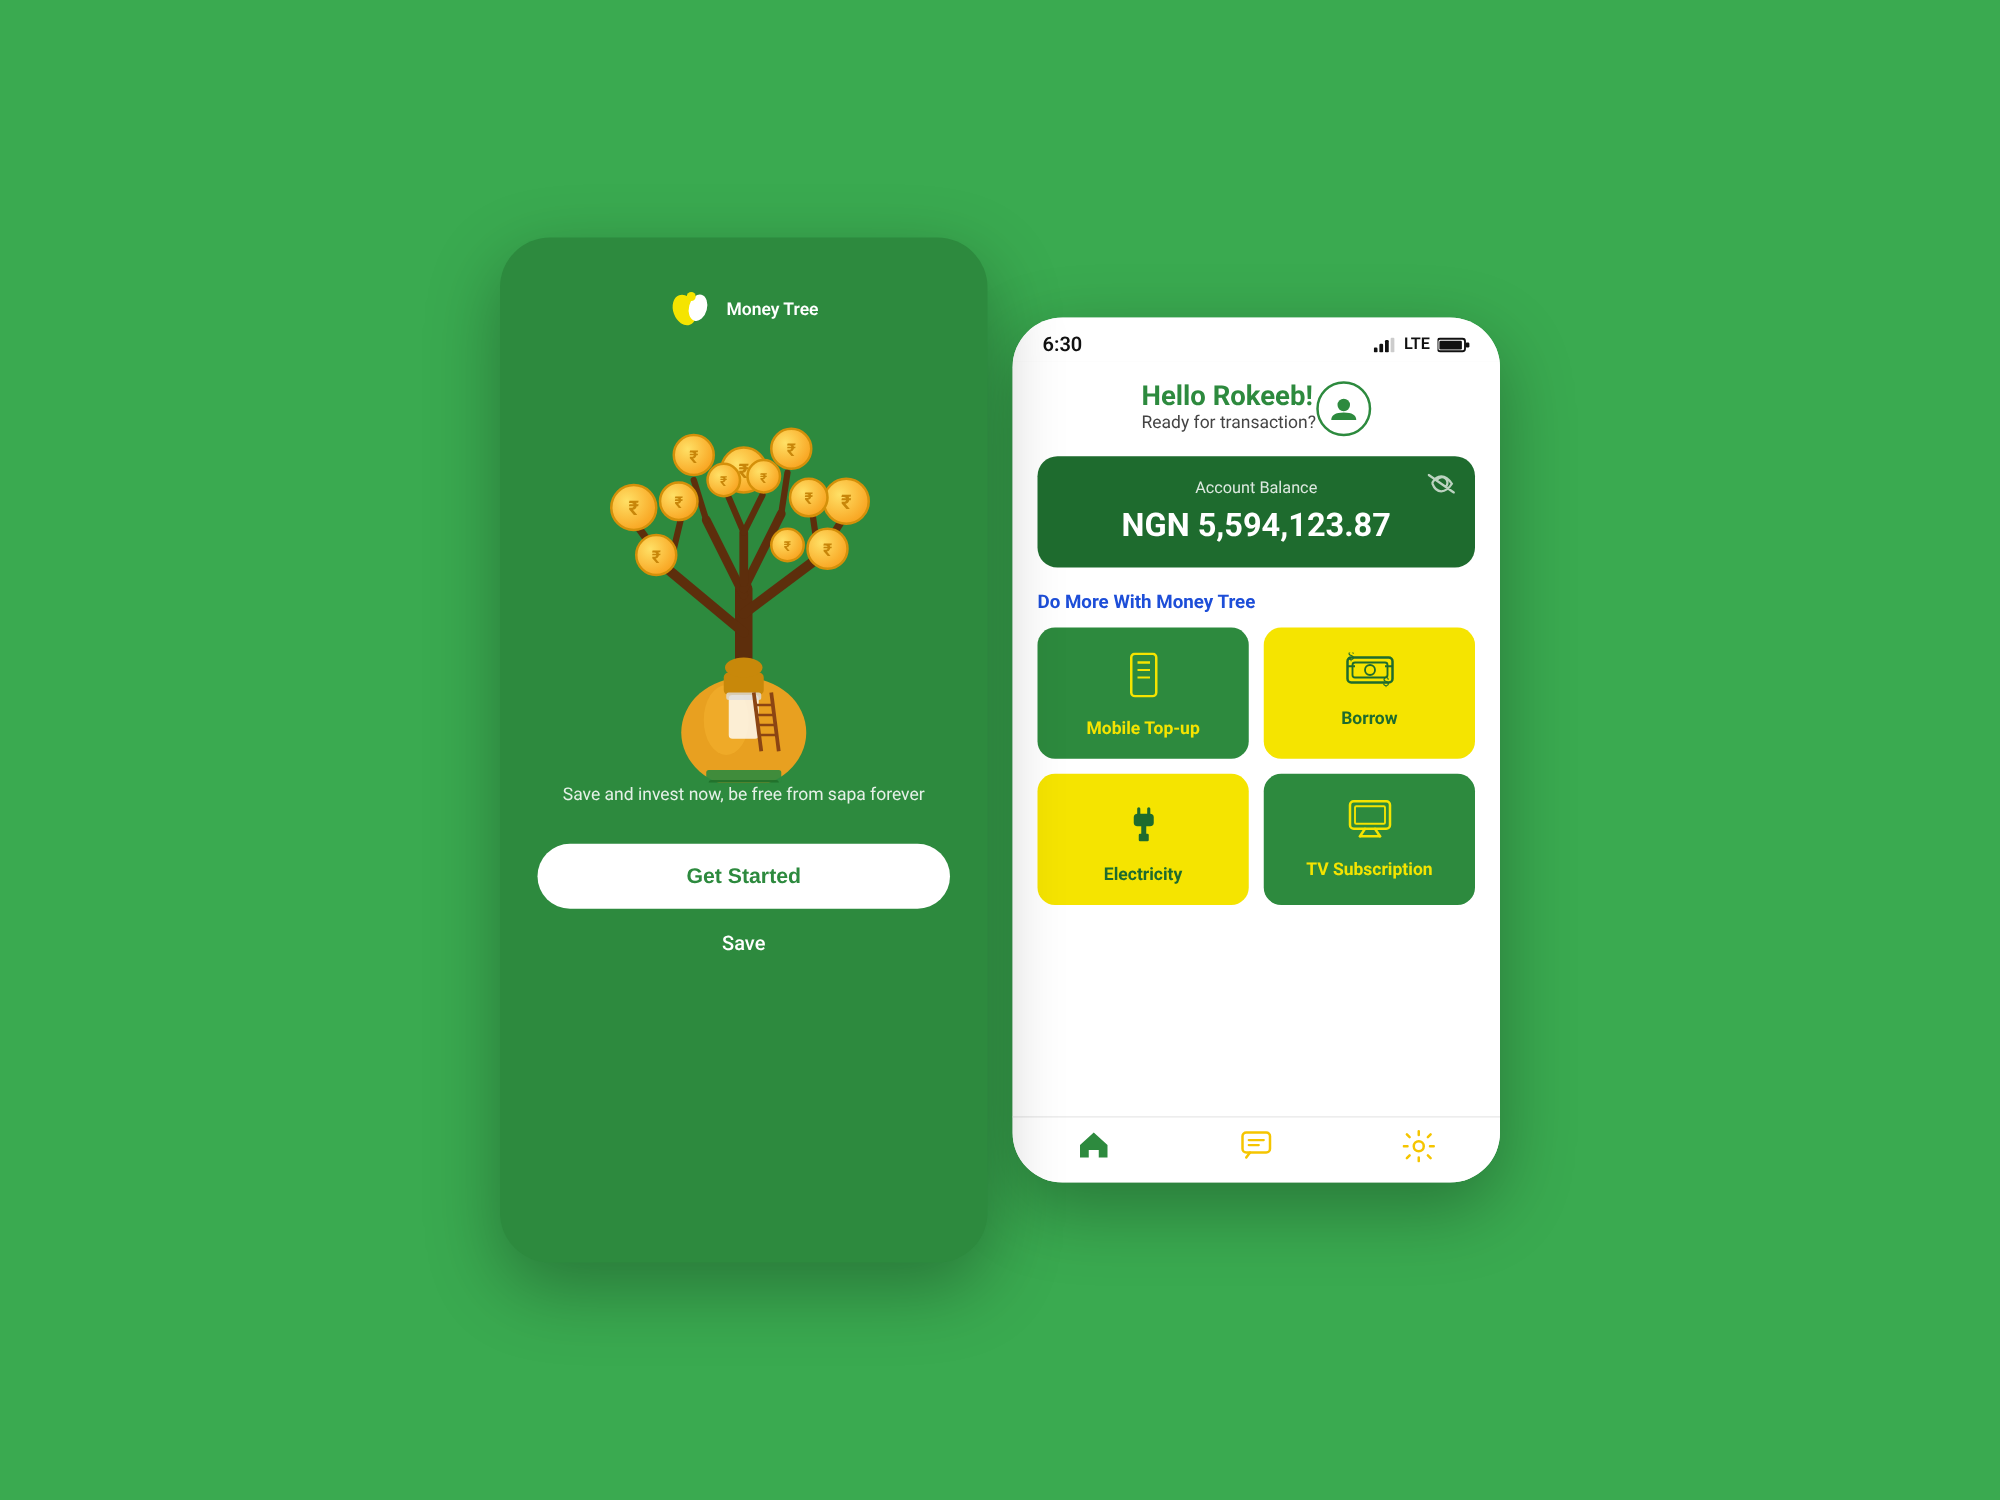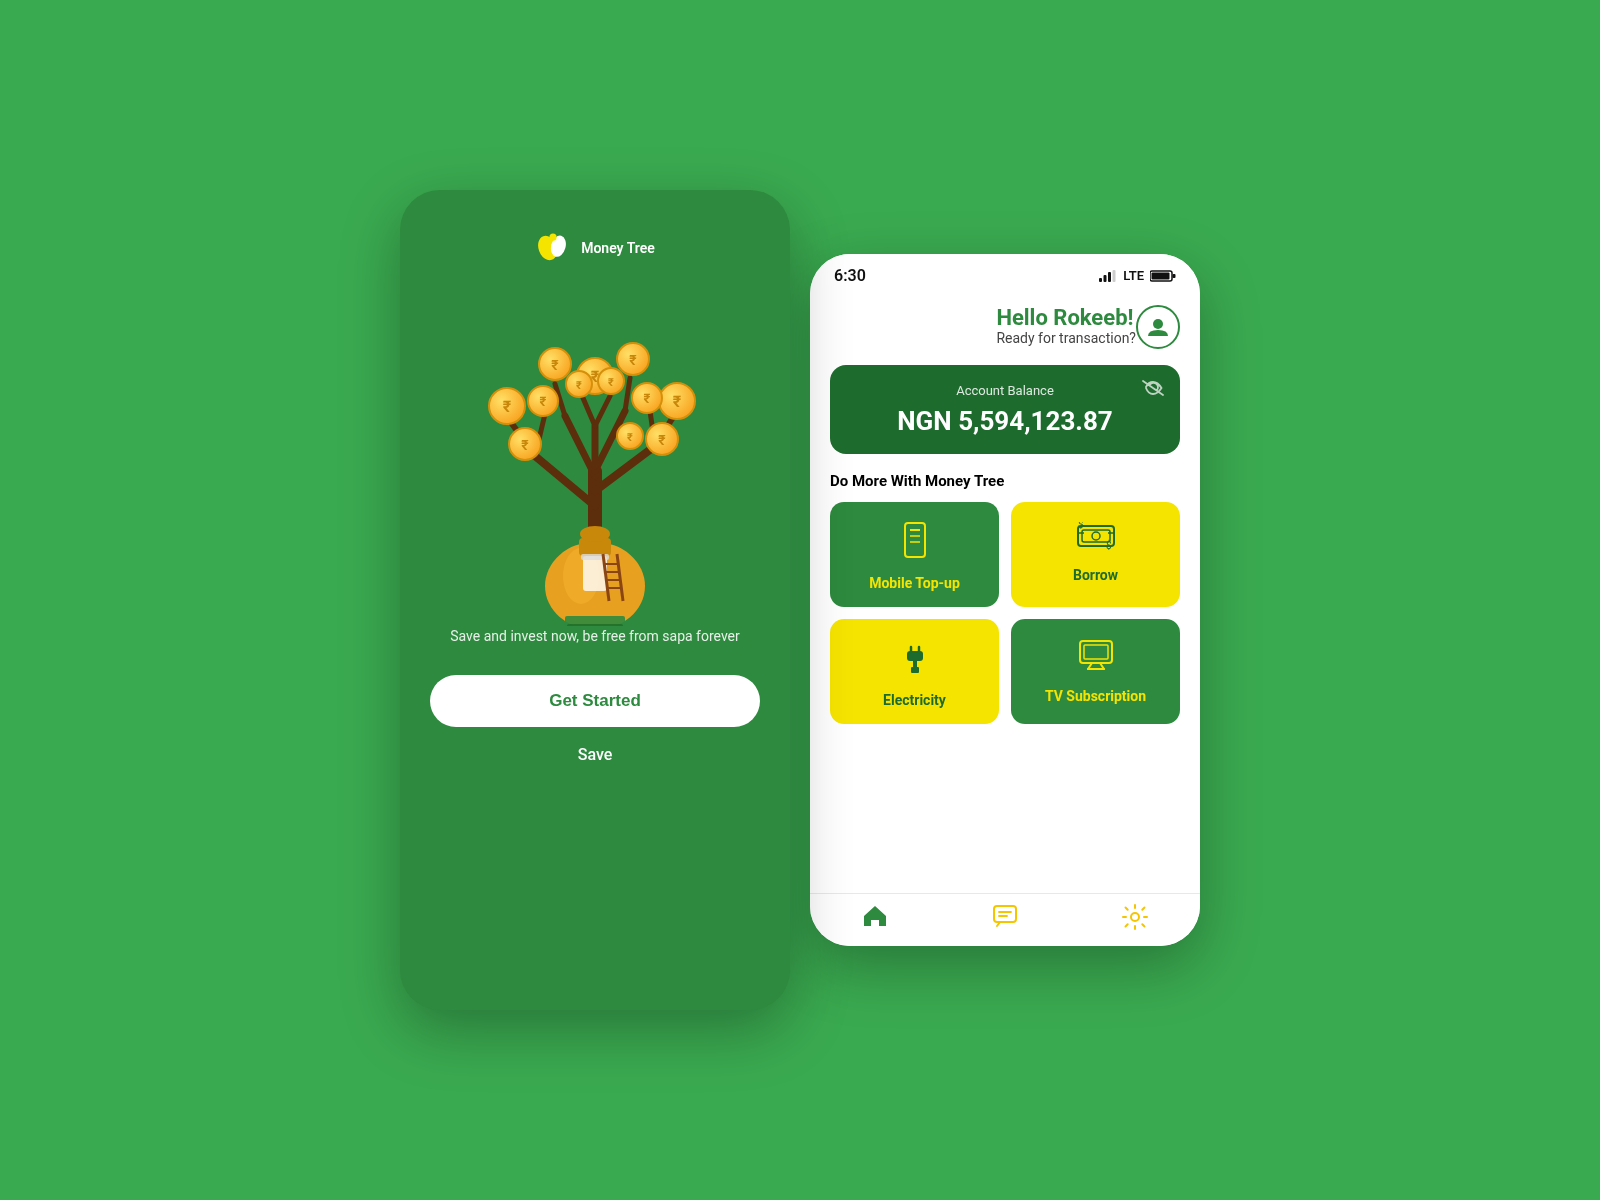--- a/index.html
+++ b/index.html
@@ -129,21 +129,21 @@
 
     .phone-content {
       flex: 1;
       background: white;
       padding: 16px 20px;
       overflow-y: auto;
     }
 
     .header-row {
       display: flex;
-      justify-content: flex-end;
+      justify-content: center;
       align-items: flex-start;
       margin-bottom: 16px;
     }
 
     .greeting h2 {
       color: #2d8a3e;
       font-size: 22px;
       font-weight: 700;
     }
 
@@ -218,21 +218,21 @@
 
     .action-btn-label {
       font-size: 14px;
       font-weight: 600;
       color: #111;
     }
 
     .section-title {
       font-size: 15px;
       font-weight: 700;
-      color: #000000;
+      color: #1d4ed8;
       margin-bottom: 12px;
     }
 
     .service-grid {
       display: grid;
       grid-template-columns: 1fr 1fr;
       gap: 12px;
       margin-bottom: 16px;
     }
 

